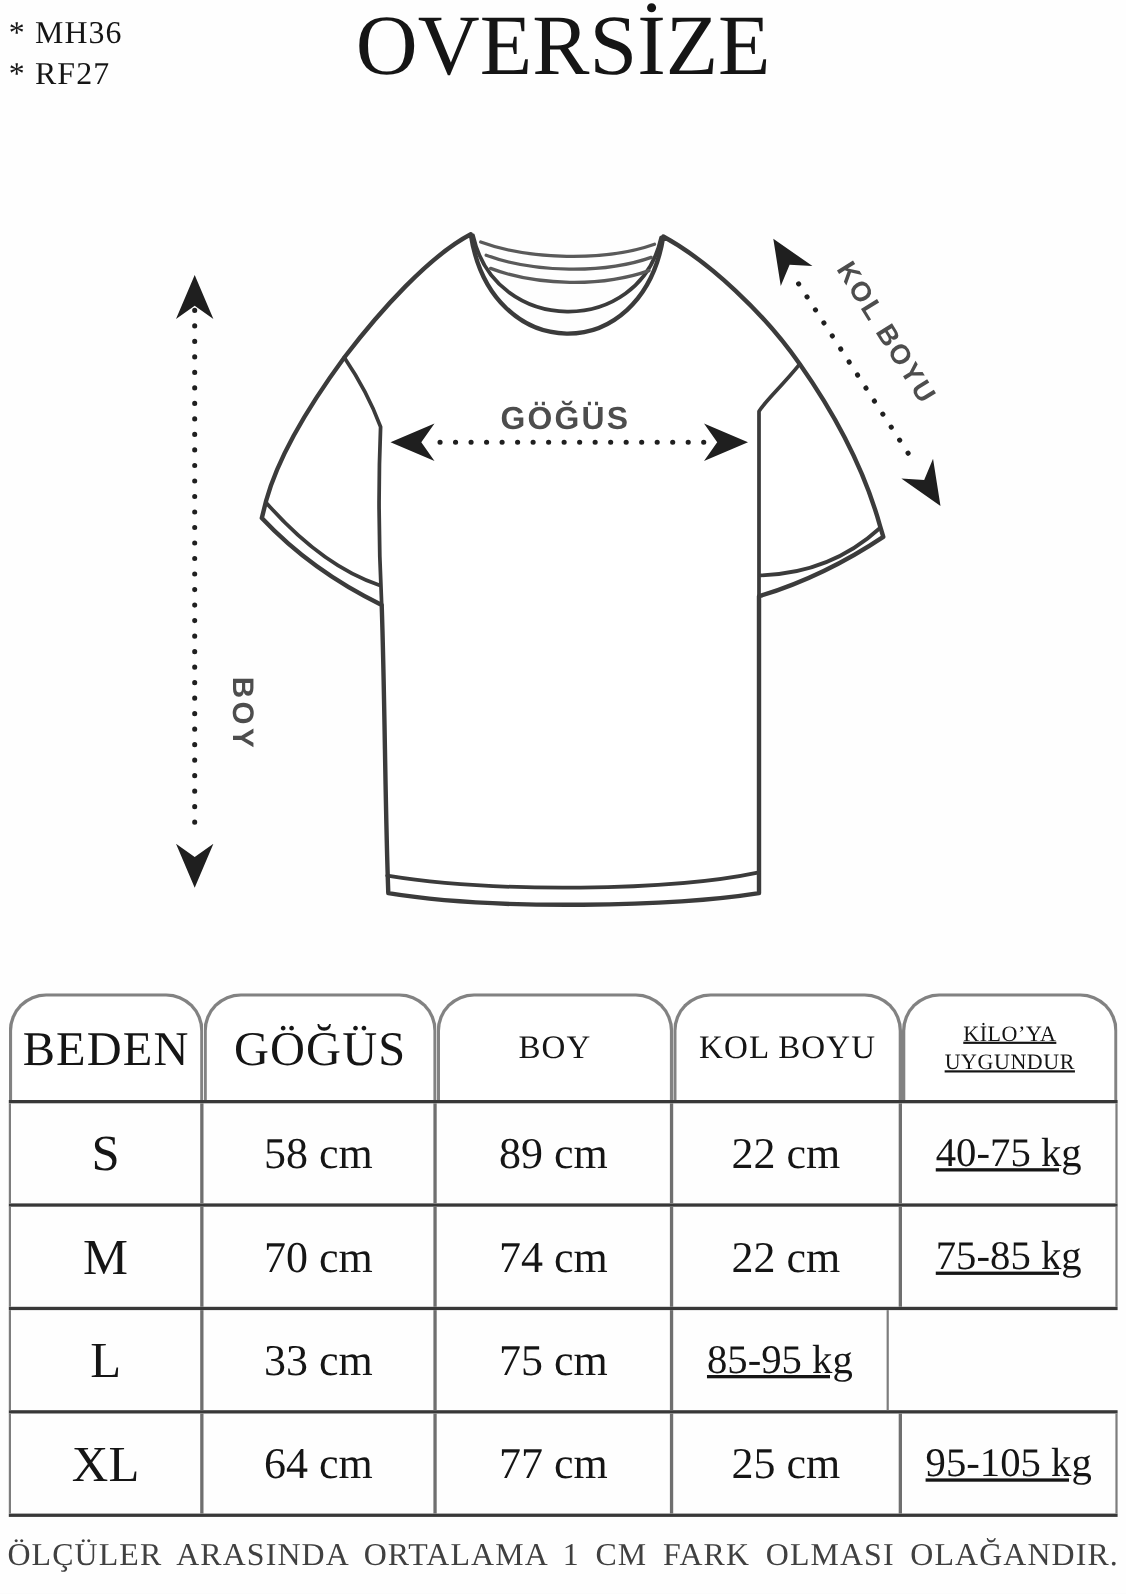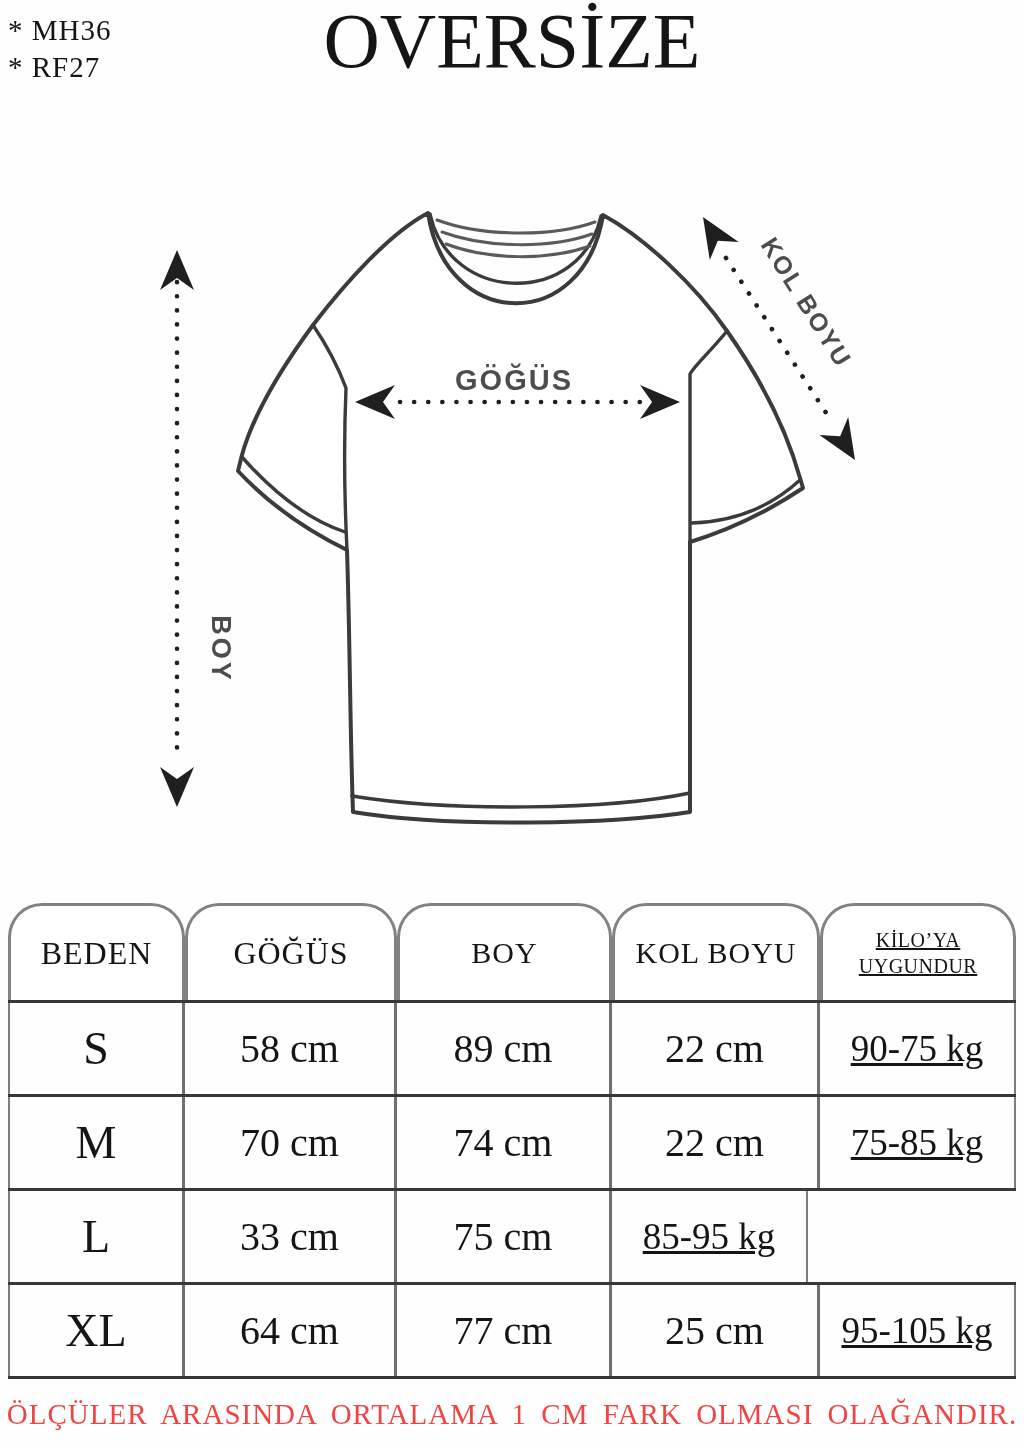--- a/index.html
+++ b/index.html
@@ -29,37 +29,37 @@
   .size-table{position:absolute;left:8px;top:903px;width:1008px;}
   .thead{display:flex;align-items:stretch;height:100px;box-sizing:border-box;border-bottom:3px solid var(--grid_dark,#383838);}
   .tab{
     box-sizing:border-box;background:#fff;
     border:3px solid var(--tab_border,#828282);border-bottom:none;
     border-radius:34px 34px 0 0;
     display:flex;flex-direction:column;align-items:center;justify-content:center;
     text-align:center;
   }
   .c0{width:177px;} .c1{width:212px;} .c2{width:215px;} .c3{width:208px;} .c4{width:196px;text-decoration:underline;}
-  .h-big{font-size:32px;letter-spacing:1px;}
+  .h-big{font-size:44px;letter-spacing:1px;}
   .h-mid{font-size:30px;letter-spacing:1px;}
   .h-small{font-size:20px;line-height:1.3;letter-spacing:0.5px;width:130px;}
   .trow{display:flex;height:94px;box-sizing:border-box;border-bottom:3px solid var(--grid_dark,#383838);}
   .tcell{
     box-sizing:border-box;display:flex;align-items:center;justify-content:center;
     border-right:3px solid var(--grid_mid,#6f6f6f);background:transparent;
   }
   .tcell:first-child{border-left:2px solid #7d7d7d;}
   .tcell:last-child{border-right:2px solid #7d7d7d;}
   .v-size{font-size:46px;}
   .v-cm{font-size:40px;}
   .v-kg{font-size:37px;}
   
   .footnote{
     position:absolute;left:0;top:1398px;width:100%;text-align:center;
-    font-size:29px;letter-spacing:1px;word-spacing:6px;color:#ef4444;
+    font-size:29px;letter-spacing:1px;word-spacing:6px;color:#404040;
   }
 </style>
 </head>
 <body>
 
 <div class="page">
 
   <div class="codes">
     <div>* MH36</div>
     <div>* RF27</div>
@@ -131,21 +131,21 @@
           <div>UYGUNDUR</div>
         </div>
       </div>
     </div>
 
     <div class="trow">
       <div class="tcell c0 v-size">S</div>
       <div class="tcell c1 v-cm">58 cm</div>
       <div class="tcell c2 v-cm">89 cm</div>
       <div class="tcell c3 v-cm">22 cm</div>
-      <div class="tcell c4 v-kg">90-75 kg</div>
+      <div class="tcell c4 v-kg">40-75 kg</div>
     </div>
 
     <div class="trow">
       <div class="tcell c0 v-size">M</div>
       <div class="tcell c1 v-cm">70 cm</div>
       <div class="tcell c2 v-cm">74 cm</div>
       <div class="tcell c3 v-cm">22 cm</div>
       <div class="tcell c4 v-kg">75-85 kg</div>
     </div>
 

